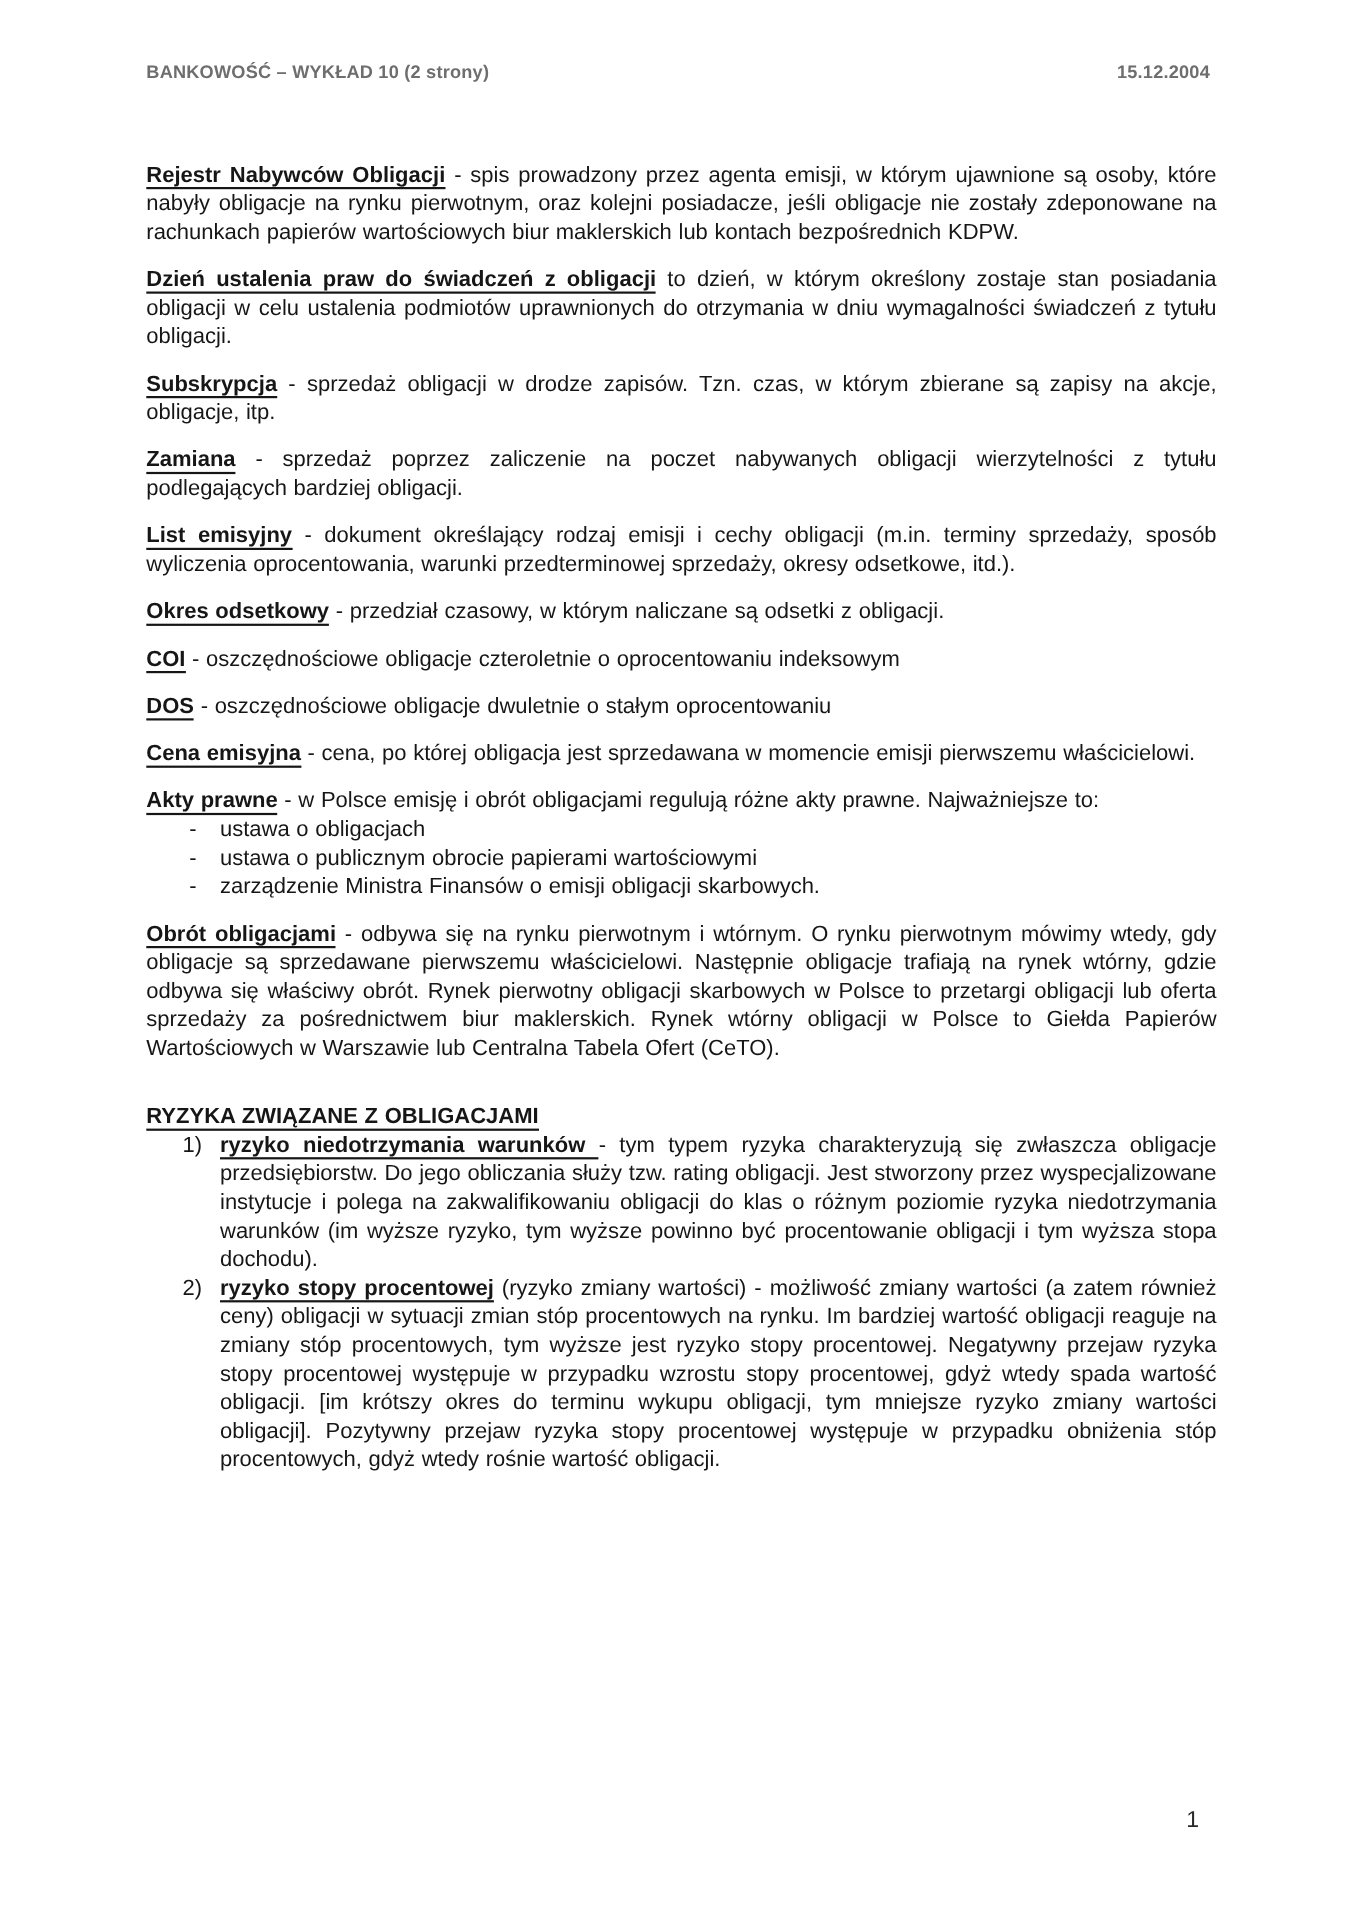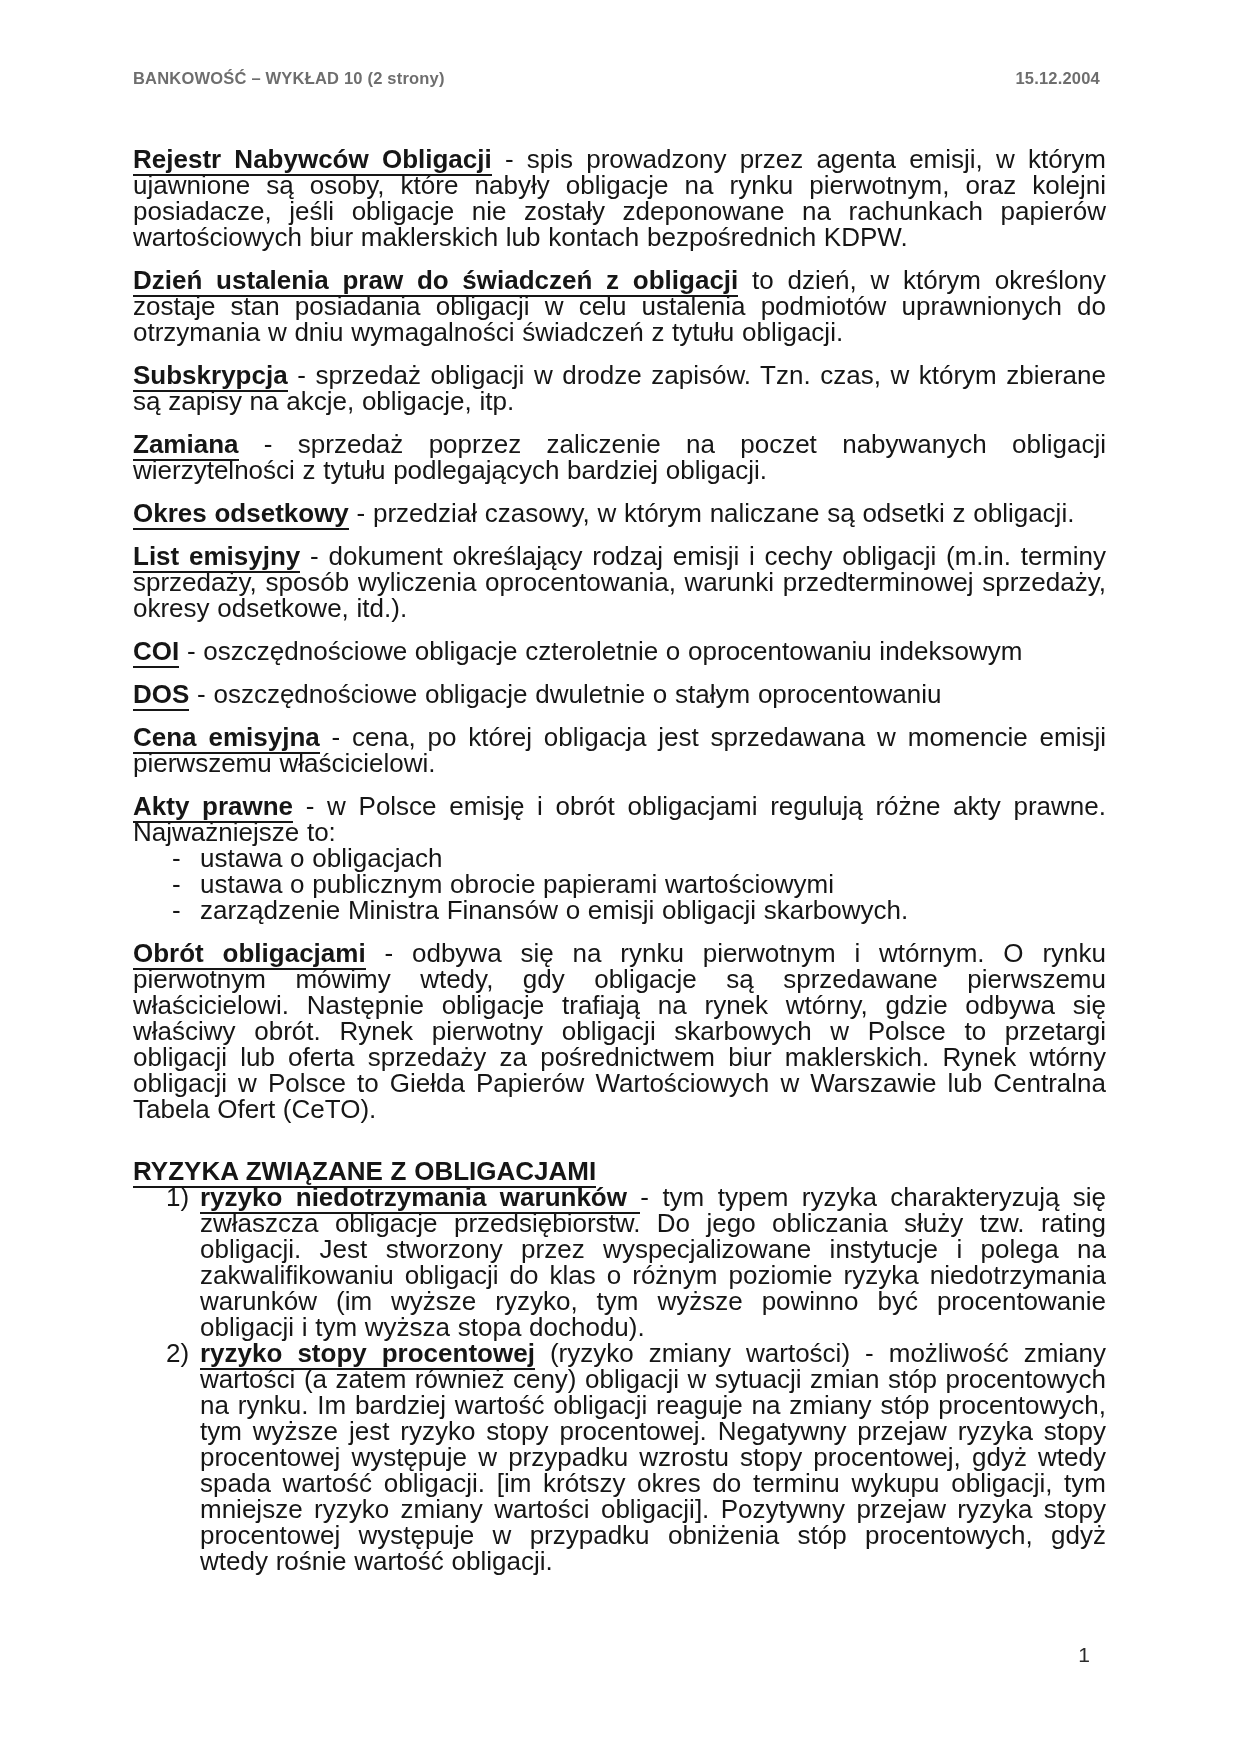--- a/index.html
+++ b/index.html
@@ -6,27 +6,27 @@
   .page{
     position:relative;
     width:1240px;height:1754px;
     margin:0 auto;
     background:#ffffff;
     font-family:"Liberation Sans","DejaVu Sans",sans-serif;
     color:#161616;
     overflow:hidden;
   }
   .header-row{
-    position:absolute;top:69px;left:133px;right:140px;
+    position:absolute;top:57px;left:133px;right:140px;
     display:flex;justify-content:space-between;align-items:baseline;
     font-size:16.5px;font-weight:700;color:#6e6e6e;letter-spacing:.2px;gap:33px;
   }
   .doc-body{
     position:absolute;top:146px;left:133px;width:973px;
-    font-size:26px;line-height:26px;text-align:justify;
+    font-size:20px;line-height:26px;text-align:justify;
     word-spacing:.5px;
   }
   .para{margin:0 0 17px 0;}
   .term{font-weight:700;border-bottom:2px solid currentColor;}
   .bullet-item{position:relative;padding-left:67px;}
   .bullet-item .marker{position:absolute;left:39px;}
   .section{margin:0 0 17px 0;}
   .section-heading{font-weight:700;margin-top:36px;}
   .section-heading .heading-text{border-bottom:2px solid currentColor;}
   .num-item{position:relative;padding-left:67px;text-align:justify;}
@@ -44,22 +44,22 @@
   <div class="header-row">
     <span>BANKOWOŚĆ – WYKŁAD 10 (2 strony)</span>
     <span>15.12.2004</span>
   </div>
 
   <div class="doc-body" id="doc-body">
       <div class="para"><span class="term">Rejestr Nabywców Obligacji</span><span> - spis prowadzony przez agenta emisji, w którym ujawnione są osoby, które nabyły obligacje na rynku pierwotnym, oraz kolejni posiadacze, jeśli obligacje nie zostały zdeponowane na rachunkach papierów wartościowych biur maklerskich lub kontach bezpośrednich KDPW.</span></div>
       <div class="para"><span class="term">Dzień ustalenia praw do świadczeń z obligacji</span><span> to dzień, w którym określony zostaje stan posiadania obligacji w celu ustalenia podmiotów uprawnionych do otrzymania w dniu wymagalności świadczeń z tytułu obligacji.</span></div>
       <div class="para"><span class="term">Subskrypcja</span><span> - sprzedaż obligacji w drodze zapisów. Tzn. czas, w którym zbierane są zapisy na akcje, obligacje, itp.</span></div>
       <div class="para"><span class="term">Zamiana</span><span> - sprzedaż poprzez zaliczenie na poczet nabywanych obligacji wierzytelności z tytułu podlegających bardziej obligacji.</span></div>
+      <div class="para"><span class="term">List emisyjny</span><span> - dokument określający rodzaj emisji i cechy obligacji (m.in. terminy sprzedaży, sposób wyliczenia oprocentowania, warunki przedterminowej sprzedaży, okresy odsetkowe, itd.).</span></div>
       <div class="para"><span class="term">Okres odsetkowy</span><span> - przedział czasowy, w którym naliczane są odsetki z obligacji.</span></div>
-      <div class="para"><span class="term">List emisyjny</span><span> - dokument określający rodzaj emisji i cechy obligacji (m.in. terminy sprzedaży, sposób wyliczenia oprocentowania, warunki przedterminowej sprzedaży, okresy odsetkowe, itd.).</span></div>
       <div class="para"><span class="term">COI</span><span> - oszczędnościowe obligacje czteroletnie o oprocentowaniu indeksowym</span></div>
       <div class="para"><span class="term">DOS</span><span> - oszczędnościowe obligacje dwuletnie o stałym oprocentowaniu</span></div>
       <div class="para"><span class="term">Cena emisyjna</span><span> - cena, po której obligacja jest sprzedawana w momencie emisji pierwszemu właścicielowi.</span></div>
       <div class="para"><span class="term">Akty prawne</span><span> - w Polsce emisję i obrót obligacjami regulują różne akty prawne. Najważniejsze to:</span><div class="bullet-list">
           <div class="bullet-item"><span class="marker">-</span><span>ustawa o obligacjach</span></div>
           <div class="bullet-item"><span class="marker">-</span><span>ustawa o publicznym obrocie papierami wartościowymi</span></div>
           <div class="bullet-item"><span class="marker">-</span><span>zarządzenie Ministra Finansów o emisji obligacji skarbowych.</span></div>
         </div></div>
       <div class="para"><span class="term">Obrót obligacjami</span><span> - odbywa się na rynku pierwotnym i wtórnym. O rynku pierwotnym mówimy wtedy, gdy obligacje są sprzedawane pierwszemu właścicielowi. Następnie obligacje trafiają na rynek wtórny, gdzie odbywa się właściwy obrót. Rynek pierwotny obligacji skarbowych w Polsce to przetargi obligacji lub oferta sprzedaży za pośrednictwem biur maklerskich. Rynek wtórny obligacji w Polsce to Giełda Papierów Wartościowych w Warszawie lub Centralna Tabela Ofert (CeTO).</span></div>
       <div class="section">

